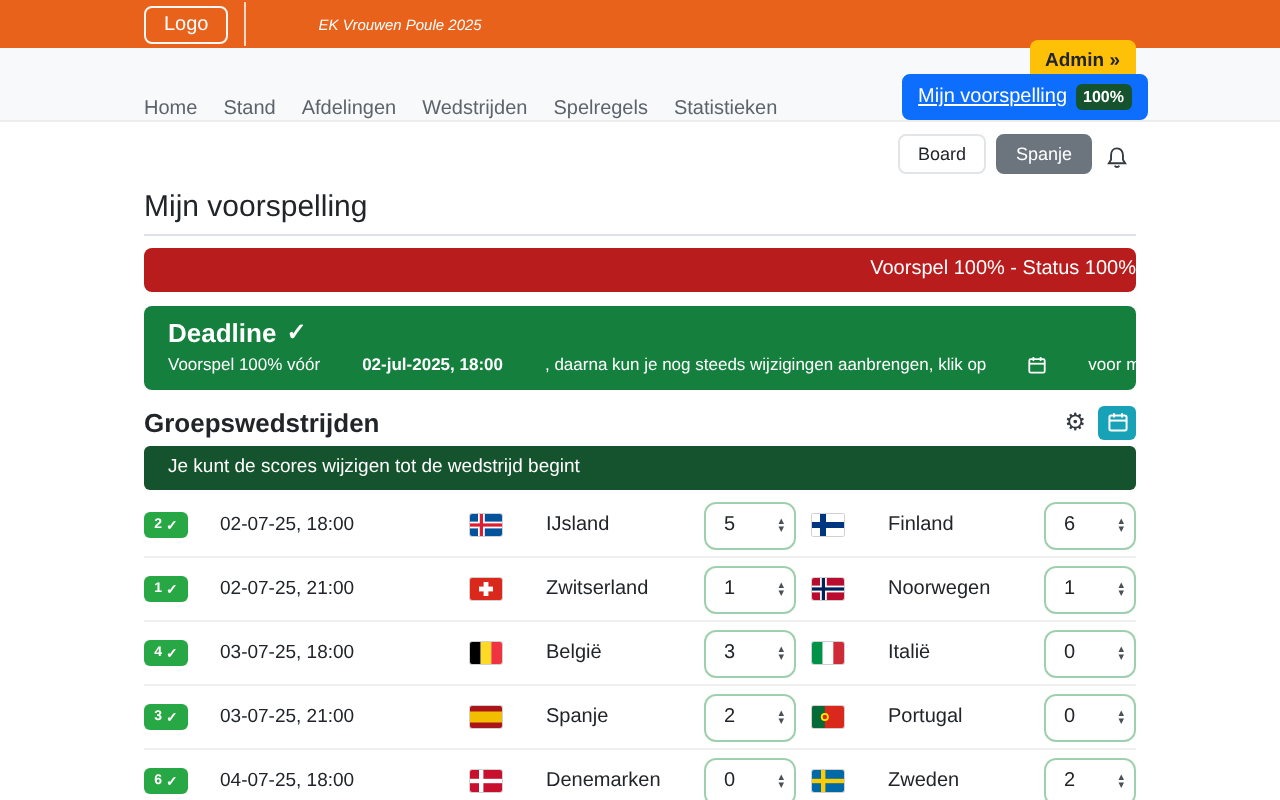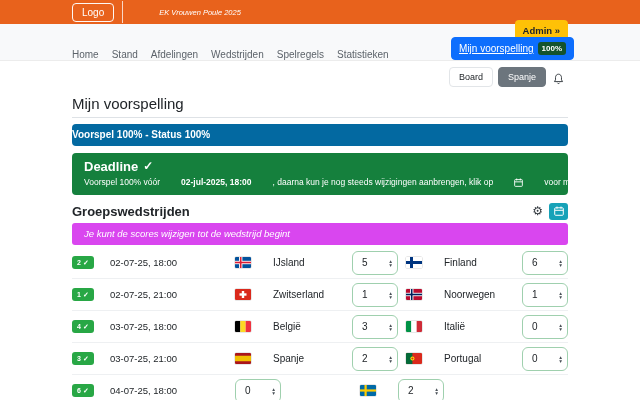--- a/index.html
+++ b/index.html
@@ -29,36 +29,36 @@
   .toolbar { height:24px; margin-top:2px; display:flex; align-items:flex-end; justify-content:flex-end; padding:0 74px 0 72px; gap:5px; }
   .btn-board { background:#fff; border:1px solid #e2e5e8; color:#212529; font-size:9px; padding:4px 9px; border-radius:4px; cursor:pointer; }
   .btn-koppa { background:#6c757d; border:1px solid #6c757d; color:#fff; font-size:9px; padding:4px 9px; border-radius:4px; cursor:pointer; }
   .bell-btn { background:none; border:none; cursor:pointer; display:flex; align-items:center; padding:2px; }
 
   
   .container { width:496px; margin:0 auto; }
   .page-title { margin-top:8px; font-size:15px; font-weight:500; line-height:17px; }
   .rule { border:none; border-top:1px solid #dee2e6; margin-top:5px; }
 
-  .status-bar { margin-top:6px; background:#0369a1; color:#fff; font-size:10px; font-weight:bold; text-align:left; border-radius:4px; padding:5px 0 6px; }
+  .status-bar { margin-top:6px; background:#b91c1c; color:#fff; font-size:10px; font-weight:normal; text-align:right; border-radius:4px; padding:5px 0 6px; }
 
   .deadline-box { margin-top:7px; background:#15803d; border-radius:4px; color:#fff; padding:6px 12px 8px; }
   .deadline-title { font-size:13px; font-weight:bold; display:flex; align-items:center; gap:5px; line-height:15px; }
   .deadline-check { font-size:12px; font-weight:bold; }
   .deadline-text { font-size:8.5px; margin-top:3px; display:flex; align-items:center; gap:21px; white-space:nowrap; }
   .deadline-text .bold { font-weight:bold; }
   .cal-inline { display:inline-flex; }
 
   .section-head { margin-top:8px; display:flex; align-items:center; height:16px; }
   .section-title { font-size:13px; font-weight:bold;text-align:center; }
   .section-icons { margin-left:auto; display:flex; align-items:center; gap:6px; }
   .gear-icon { font-size:12px; color:#343a40; line-height:12px; cursor:pointer; }
   .cal-btn { width:19px; height:17px; background:#17a2b8; border:none; border-radius:3px; display:flex; align-items:center; justify-content:center; cursor:pointer; }
 
-  .info-bar { margin-top:4px; background:#d946ef; color:#fff; font-size:9.5px; border-radius:3px; padding:5px 12px 6px;font-style:italic; }
+  .info-bar { margin-top:4px; background:#14532d; color:#fff; font-size:9.5px; border-radius:3px; padding:5px 12px 6px; }
 
   
   .matches { margin-top:2px; }
   .match-row { display:grid; grid-template-columns:38px 125px 117px 46px 124px 46px; align-items:center; height:32px; border-bottom:1px solid #eef0f2; }
   .points-badge { width:22px; height:13px; background:#28a745; border-radius:3px; color:#fff; font-size:7px; font-weight:bold; display:flex; align-items:center; justify-content:center; gap:2px; }
   .points-badge .chk { font-size:7px; }
   .mdate { font-size:9.5px; }
   .team { display:flex; align-items:center; gap:22px; font-size:10px; }
   .team.away { padding-left:8px; }
   .flag { width:16px; height:11px; display:inline-block; box-shadow:0 0 0 .5px rgba(0,0,0,.18); border-radius:1px; overflow:hidden; flex:none; }
@@ -341,20 +341,30 @@
     </div>
 
     <div class="match-row">
       <span>
           <span class="points-badge">
             <span>6</span>
             <span class="chk">✓</span>
           </span>
         </span>
       <span class="mdate">04-07-25, 18:00</span>
+      <span class="team">
+          <span class="flag">
+            <svg viewBox="0 0 16 11">
+              <rect width="16" height="11" fill="#c8102e"></rect>
+              <rect x="4.5" width="2.2" height="11" fill="#fff"></rect>
+              <rect y="4.4" width="16" height="2.2" fill="#fff"></rect>
+            </svg>
+          </span>
+          <span>Denemarken</span>
+        </span>
       <span class="score">
           <span class="val">0</span>
           <span class="stepper">
             <span>▴</span>
             <span>▾</span>
           </span>
         </span>
       <span class="team away">
           <span class="flag">
             <svg viewBox="0 0 16 11">

